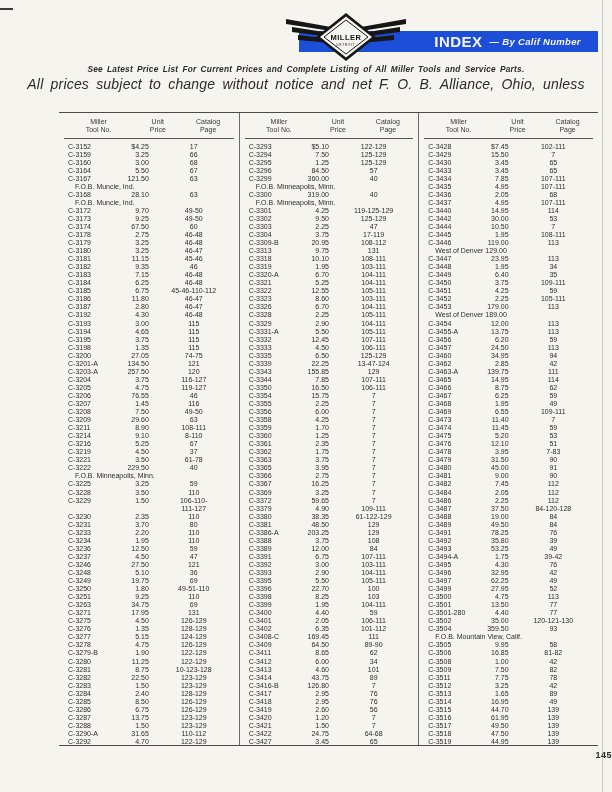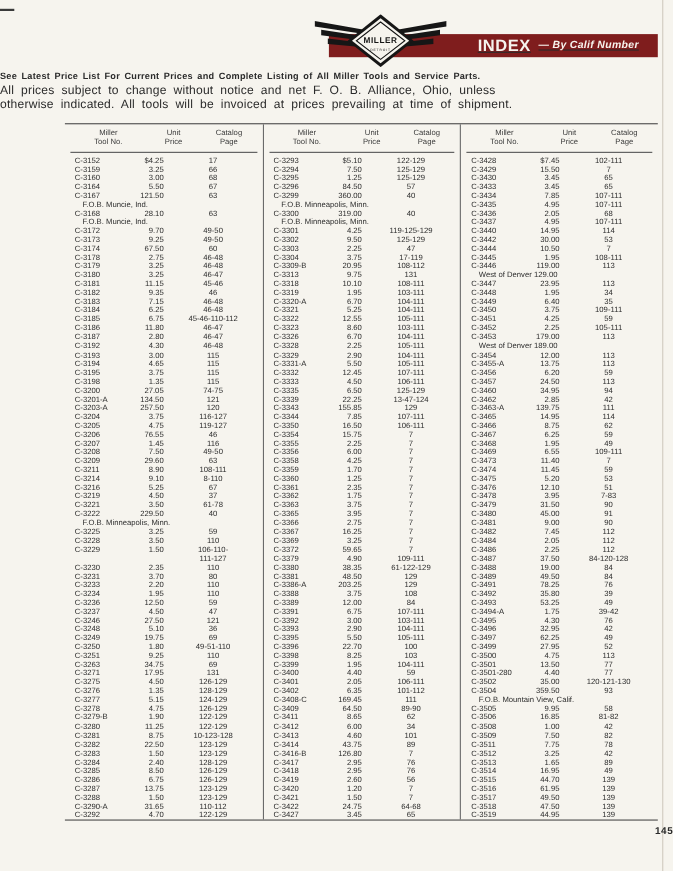--- a/index.html
+++ b/index.html
@@ -8,31 +8,31 @@
     background:#f6f4ee;color:#2b2b2b;
     font-family:"Liberation Sans","DejaVu Sans",sans-serif;
     -webkit-font-smoothing:antialiased;
   }
   .scan-edge{position:absolute;top:0;right:9px;width:1px;height:792px;background:#cfcabf;}
   .scan-mark{position:absolute;left:0;top:8px;width:13px;height:2px;background:#3a3a3a;}
 
   
   .masthead{position:absolute;left:0;top:0;width:612px;height:62px;}
   .titlebar{
-    position:absolute;left:299px;top:31px;right:14px;height:21px;background:#7f1d1d;
-    display:flex;align-items:center;justify-content:center;padding-left:118px;box-sizing:border-box;text-decoration:underline;
+    position:absolute;left:299px;top:31px;right:14px;height:21px;background:#1d4ed8;
+    display:flex;align-items:center;justify-content:center;padding-left:118px;box-sizing:border-box;
   }
   .titlebar .big{color:#f6f4ee;font-size:15px;font-weight:bold;letter-spacing:.5px;}
   .titlebar .small{color:#f6f4ee;font-size:9.5px;font-weight:bold;font-style:italic;margin-left:7px;letter-spacing:.3px;}
   .logo{position:absolute;left:286px;top:13px;width:120px;height:48px;}
 
   
-  .intro{position:absolute;left:0;top:64px;width:612px;text-align:left;}
+  .intro{position:absolute;left:0;top:64px;width:612px;text-align:center;font-style:italic;}
   .intro .l1{font-size:8.3px;font-weight:bold;letter-spacing:.25px;word-spacing:1.5px;}
-  .intro .l2,.intro .l3{font-size:11px;letter-spacing:.2px;word-spacing:3px;margin-top:1.6px;}
+  .intro .l2,.intro .l3{font-size:14px;letter-spacing:.2px;word-spacing:3px;margin-top:1.6px;}
 
   
   .tablewrap{
     position:absolute;left:59px;top:112px;width:539px;height:634px;
     border-top:1.5px solid #4a4a4a;border-bottom:1.5px solid #4a4a4a;
     display:flex;box-sizing:border-box;
   }
   .col{width:33.333%;box-sizing:border-box;}
   .col+.col{border-left:1px solid #6a6a6a;}
   .colhead{display:flex;padding-top:5px;font-size:7px;line-height:8px;color:#3a3a3a;}
@@ -74,21 +74,20 @@
     <polygon points="60,3.5 86,24 60,44.5 34,24" fill="#f6f4ee"></polygon>
     <polygon points="60,7 82,24 60,41 38,24" fill="none" stroke="#161616" stroke-width="1"></polygon>
     <text x="60" y="26.5" text-anchor="middle" font-family="Liberation Sans, sans-serif" font-size="7.5" font-weight="bold" letter-spacing="0.5" fill="#161616">MILLER</text>
     <text x="60" y="33" text-anchor="middle" font-family="Liberation Sans, sans-serif" font-size="3" letter-spacing="0.8" fill="#161616">DETROIT</text>
   </svg>
 </div>
 
 <div class="intro">
   <div class="l1">See Latest Price List For Current Prices and Complete Listing of All Miller Tools and Service Parts.</div>
   <div class="l2">All prices subject to change without notice and net F. O. B. Alliance, Ohio, unless</div>
-  <div class="l3">otherwise indicated.  All tools will be invoiced at prices prevailing at time of shipment.</div>
 </div>
 
 <div class="tablewrap">
   <div class="col">
     <div class="colhead">
       <div class="hc t">
           <div>Miller</div>
           <div>Tool No.</div>
         </div>
       <div class="hc p">

